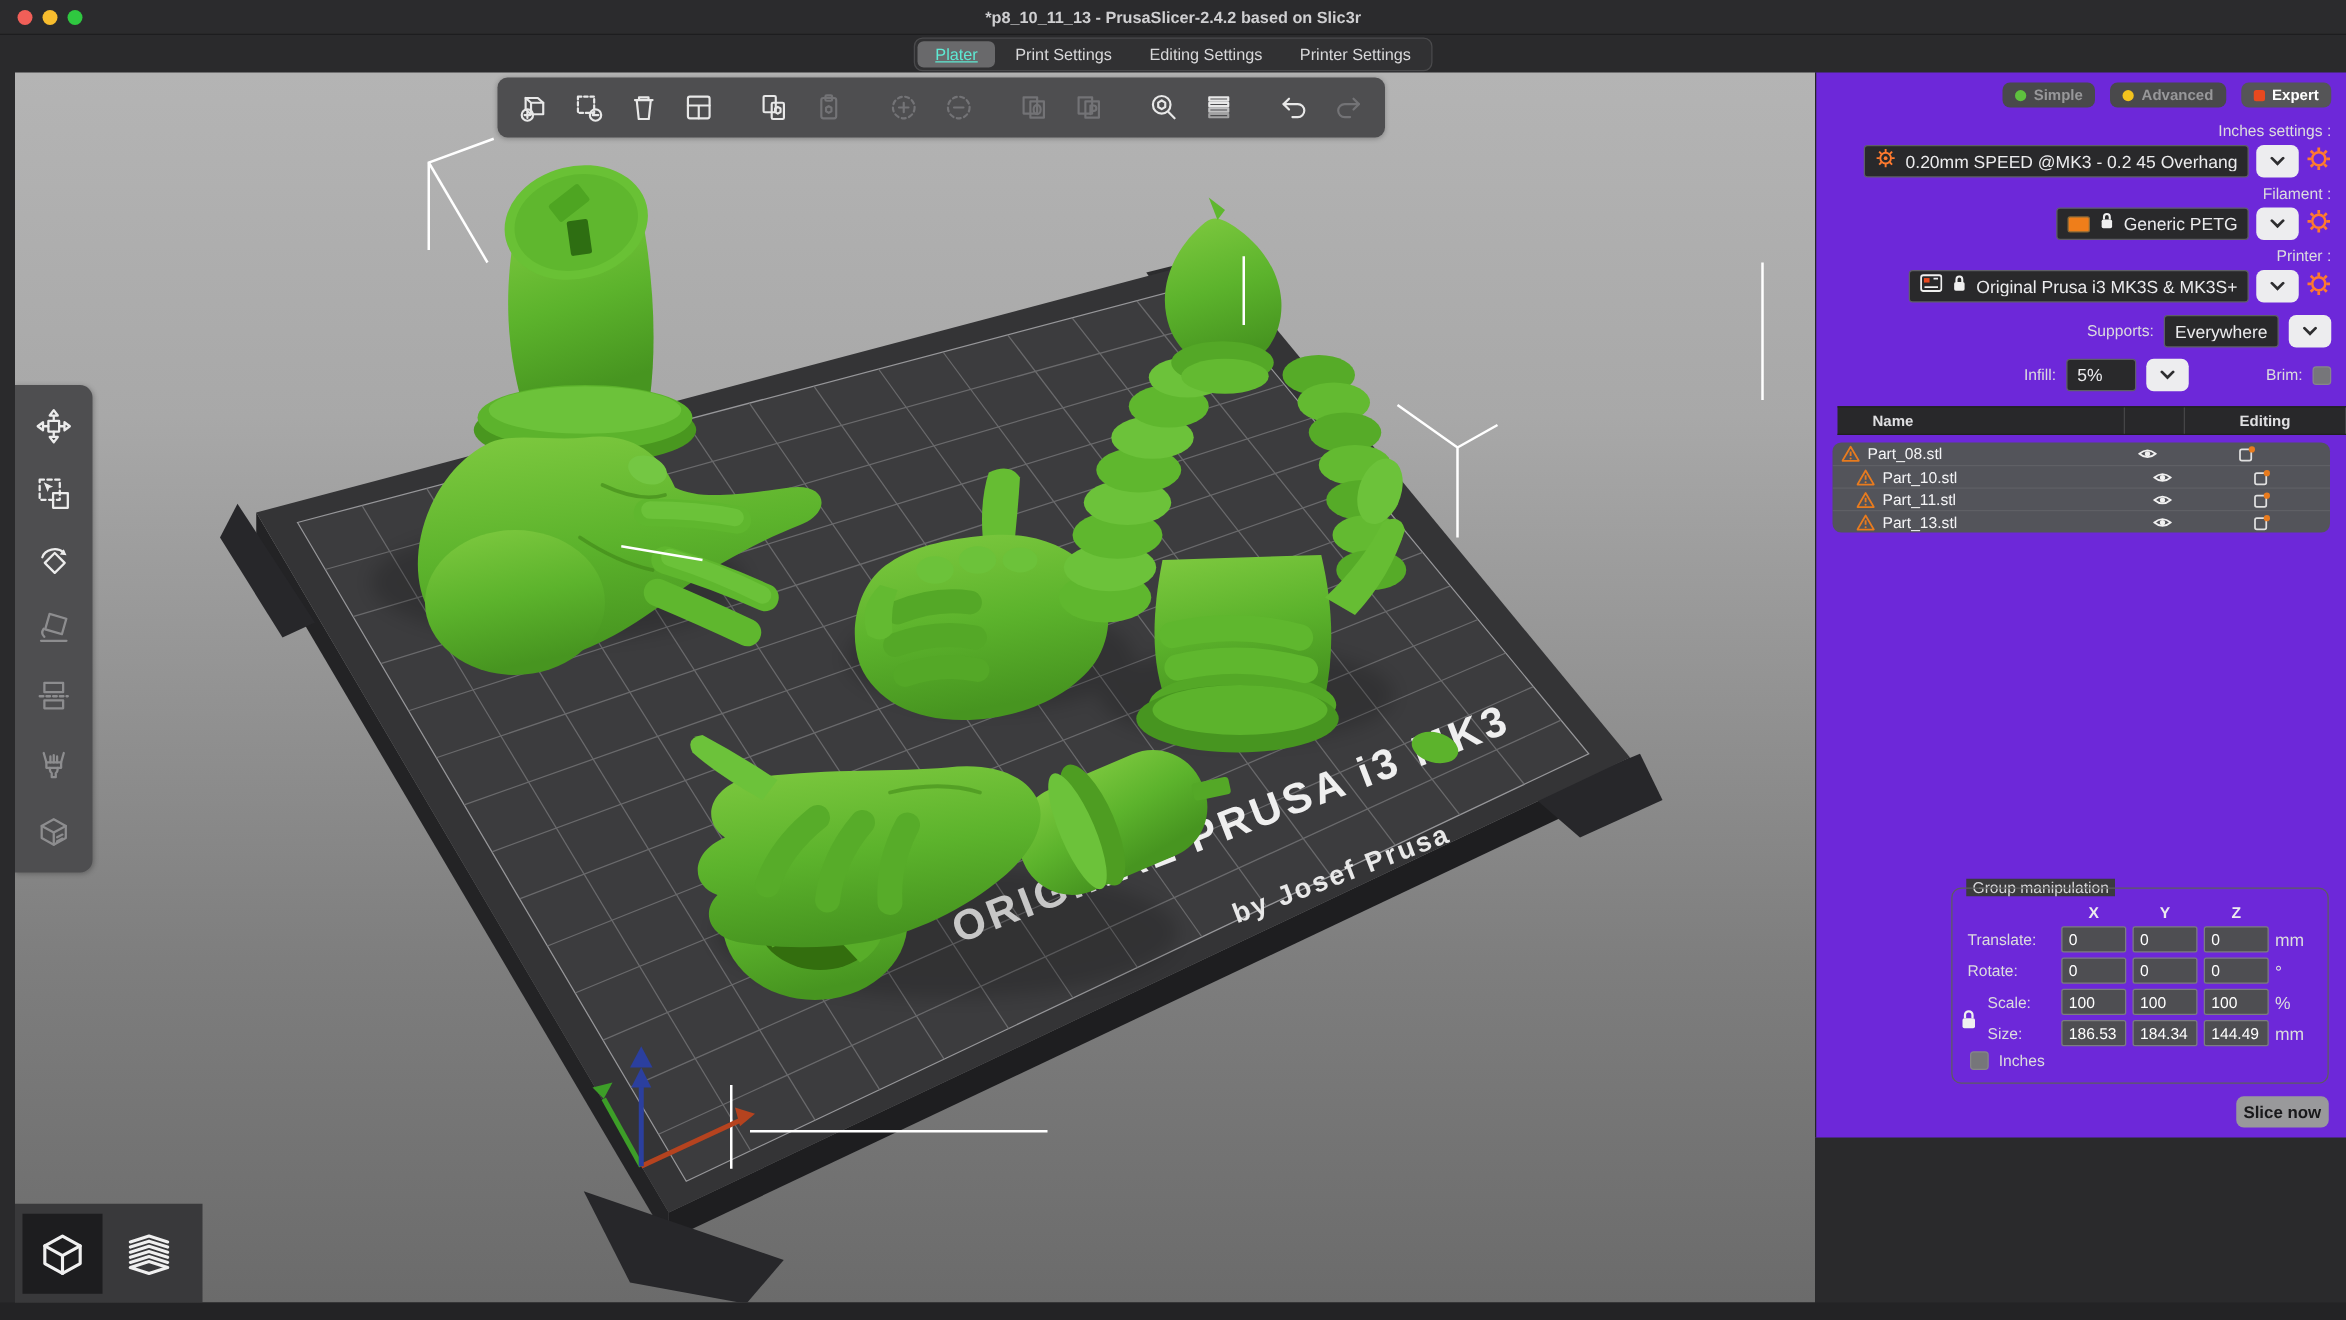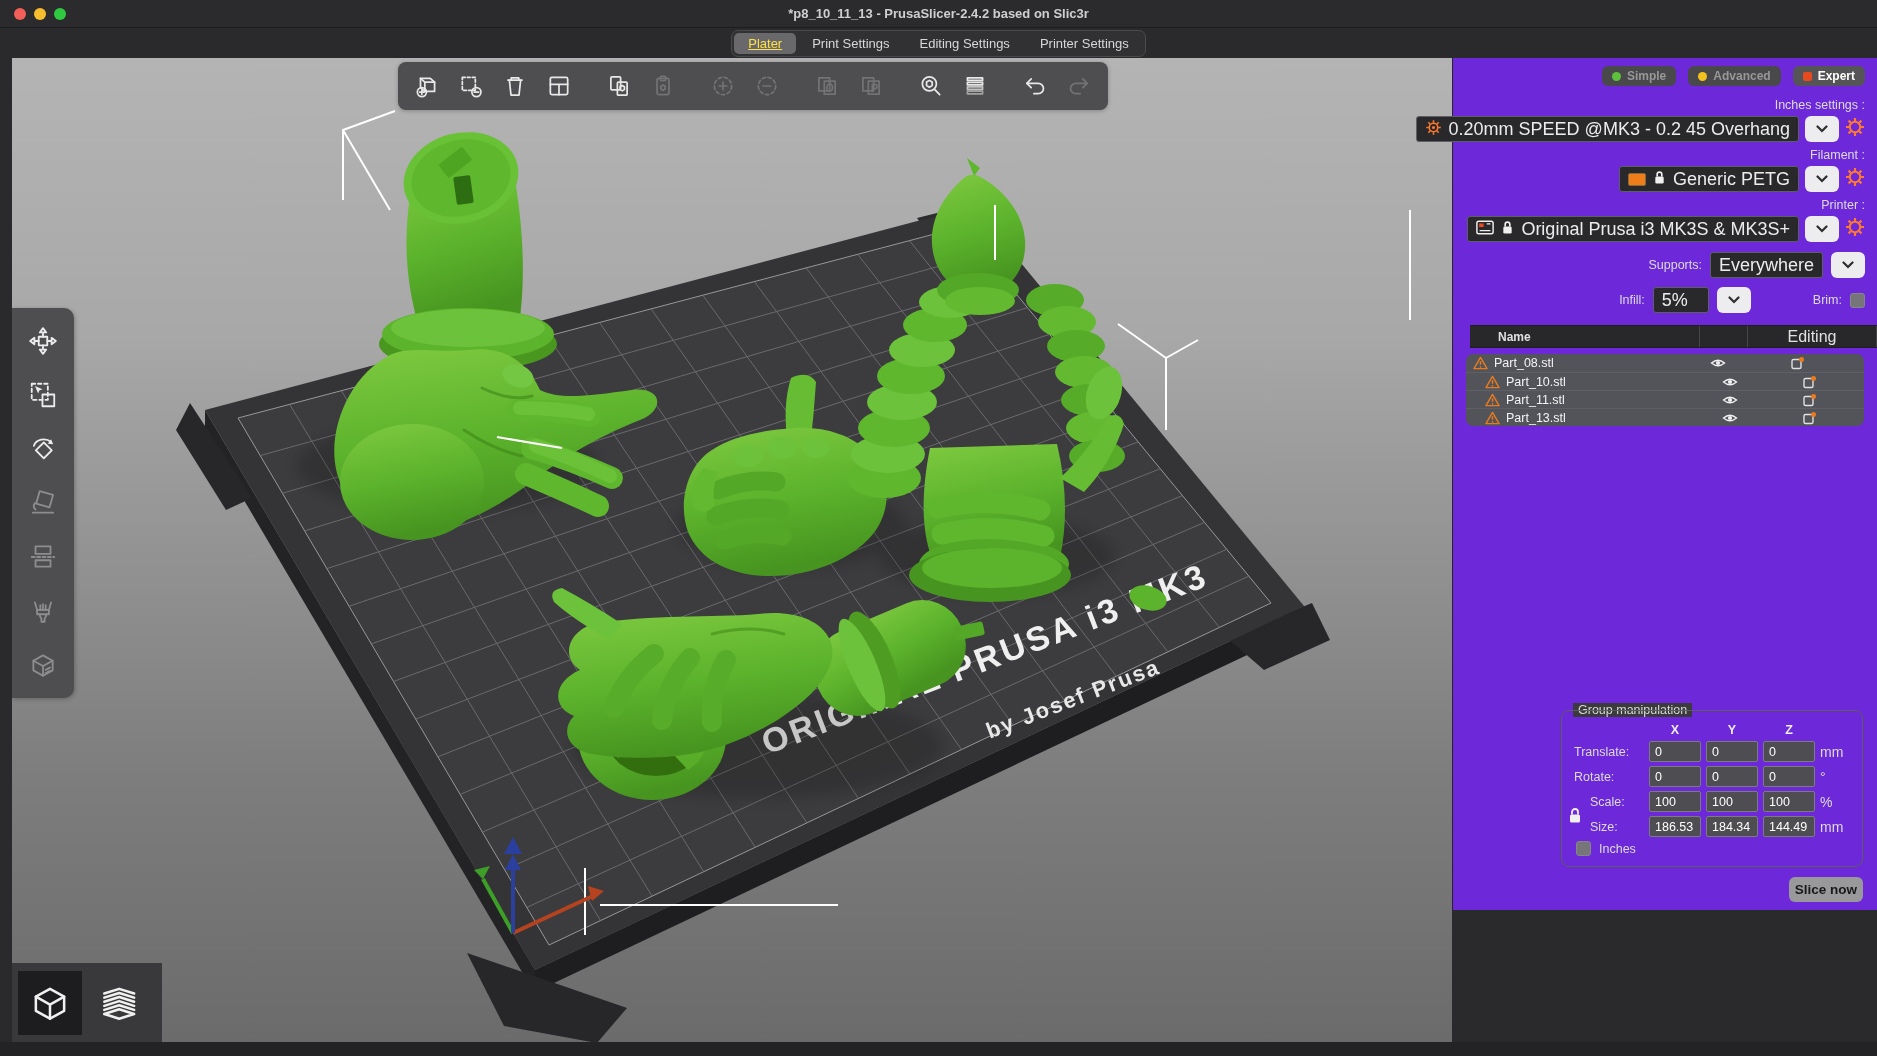--- a/index.html
+++ b/index.html
@@ -10,21 +10,21 @@
   .titlebar{position:absolute;left:0;top:0;width:100%;height:28px;background:#2b2b2d;
     border-bottom:1px solid #1d1d1f;display:flex;align-items:center;justify-content:center;}
   .title{font-size:13px;font-weight:bold;color:#cfcfd1;}
   .lights{position:absolute;left:14px;top:8px;display:flex;gap:8px;}
   .light{width:12px;height:12px;border-radius:50%;}
   
   .tabbar{position:absolute;left:0;top:28px;width:100%;height:30px;background:#2a2a2c;
     display:flex;align-items:center;justify-content:center;}
   .tabgroup{display:flex;gap:2px;background:#313133;border:1px solid #4a4a4c;border-radius:7px;padding:2px;}
   .tab{padding:3px 14px;font-size:13px;color:#d8d8da;border-radius:5px;cursor:default;white-space:nowrap;}
-  .tab.active{background:#69696b;color:#fde047;text-decoration:underline;}
+  .tab.active{background:#69696b;color:#5eead4;text-decoration:underline;}
   
   .viewport{position:absolute;left:12px;top:58px;width:1440px;height:984px;
     background:linear-gradient(#b4b4b4,#a8a8a8 28%,#7e7e7e 72%,#6b6b6b);overflow:hidden;}
   .bottombar{position:absolute;left:0;top:1042px;width:100%;height:14px;background:#232325;}
   svg.scene{position:absolute;left:0;top:0;}
   
   .topbar{position:absolute;left:386px;top:4px;height:48px;background:#4e4e50;border-radius:8px;
     display:flex;align-items:center;padding:0 8px;gap:2px;box-shadow:0 1px 4px rgba(0,0,0,.25);}
   .tbtn{width:42px;height:42px;display:flex;align-items:center;justify-content:center;color:#e8e8e8;}
   .tbtn.dis{color:#737376;}
@@ -49,37 +49,37 @@
   .modes{display:flex;justify-content:center;gap:12px;margin:2px 0 6px 60px;}
   .mode{display:flex;align-items:center;gap:6px;background:#49494b;border-radius:6px;
     padding:3px 10px;font-size:12px;font-weight:bold;color:#98989a;}
   .mode.active{background:#555557;color:#ffffff;}
   .dot{width:9px;height:9px;border-radius:50%;}
   .dot.square{border-radius:2px;}
   .flabel{font-size:12.5px;color:#dcdcde;margin:6px 0 4px 2px;}
   .combo-row{display:flex;align-items:center;gap:6px;}
   .combo{flex:1;height:26px;background:#29292b;border:1px solid #5e5e66;border-radius:3px;
     display:flex;align-items:center;gap:7px;padding:0 8px;min-width:0;}
-  .combo .c-text{font-size:18px;color:#ececee;white-space:nowrap;overflow:hidden;}
+  .combo .c-text{font-size:14px;color:#ececee;white-space:nowrap;overflow:hidden;}
   .combo.center .c-text{margin:0 auto;}
   .arrow-btn{width:34px;height:26px;background:#ededef;border:none;border-radius:6px;
     display:flex;align-items:center;justify-content:center;padding:0;}
   .swatch{width:18px;height:13px;border-radius:2px;border:1px solid #8a6a3a;}
   .sup-row{display:flex;align-items:center;gap:8px;margin-top:10px;}
   .inline-label{font-size:12.5px;color:#dcdcde;white-space:nowrap;}
   .infill-row{display:flex;align-items:center;margin-top:9px;}
   .combo.small{flex:0 0 56px;}
   .cbx{width:15px;height:15px;background:#76767a;border-radius:3px;border:1px solid #86868a;}
   
   .list-header{margin:12px -12px 0 -14px;height:23px;background:#28282a;
     border-top:1px solid #1f1f21;border-bottom:1px solid #1f1f21;
     display:grid;grid-template-columns:229px 48px 129px 1fr;align-items:center;}
   .list-header .hname{padding-left:28px;font-size:12px;font-weight:bold;color:#e0e0e2;}
   .list-header .hcol{height:100%;border-left:1px solid #454547;display:flex;align-items:center;justify-content:center;}
-  .list-header .hedit{font-size:16px;font-weight:normal;color:#e0e0e2;}
+  .list-header .hedit{font-size:12px;font-weight:bold;color:#e0e0e2;}
   .obj-rows{margin:6px 1px 0 1px;background:#53545a;border-radius:7px;overflow:hidden;}
   .orow{height:18px;display:grid;grid-template-columns:28px 200px 48px 110px;align-items:center;}
   .orow + .orow{border-top:1px solid rgba(255,255,255,.07);padding-left:12px;}
   .orow .w{display:flex;justify-content:center;}
   .orow .nm{font-size:12.5px;color:#f4f4f6;}
   .orow .cc{display:flex;justify-content:center;}
   .spacer{flex:1;}
   
   .gm-wrap{position:relative;margin:0 2px;}
   .gm-title{position:absolute;left:12px;top:-7px;background:#3b3b3d;padding:0 5px;

